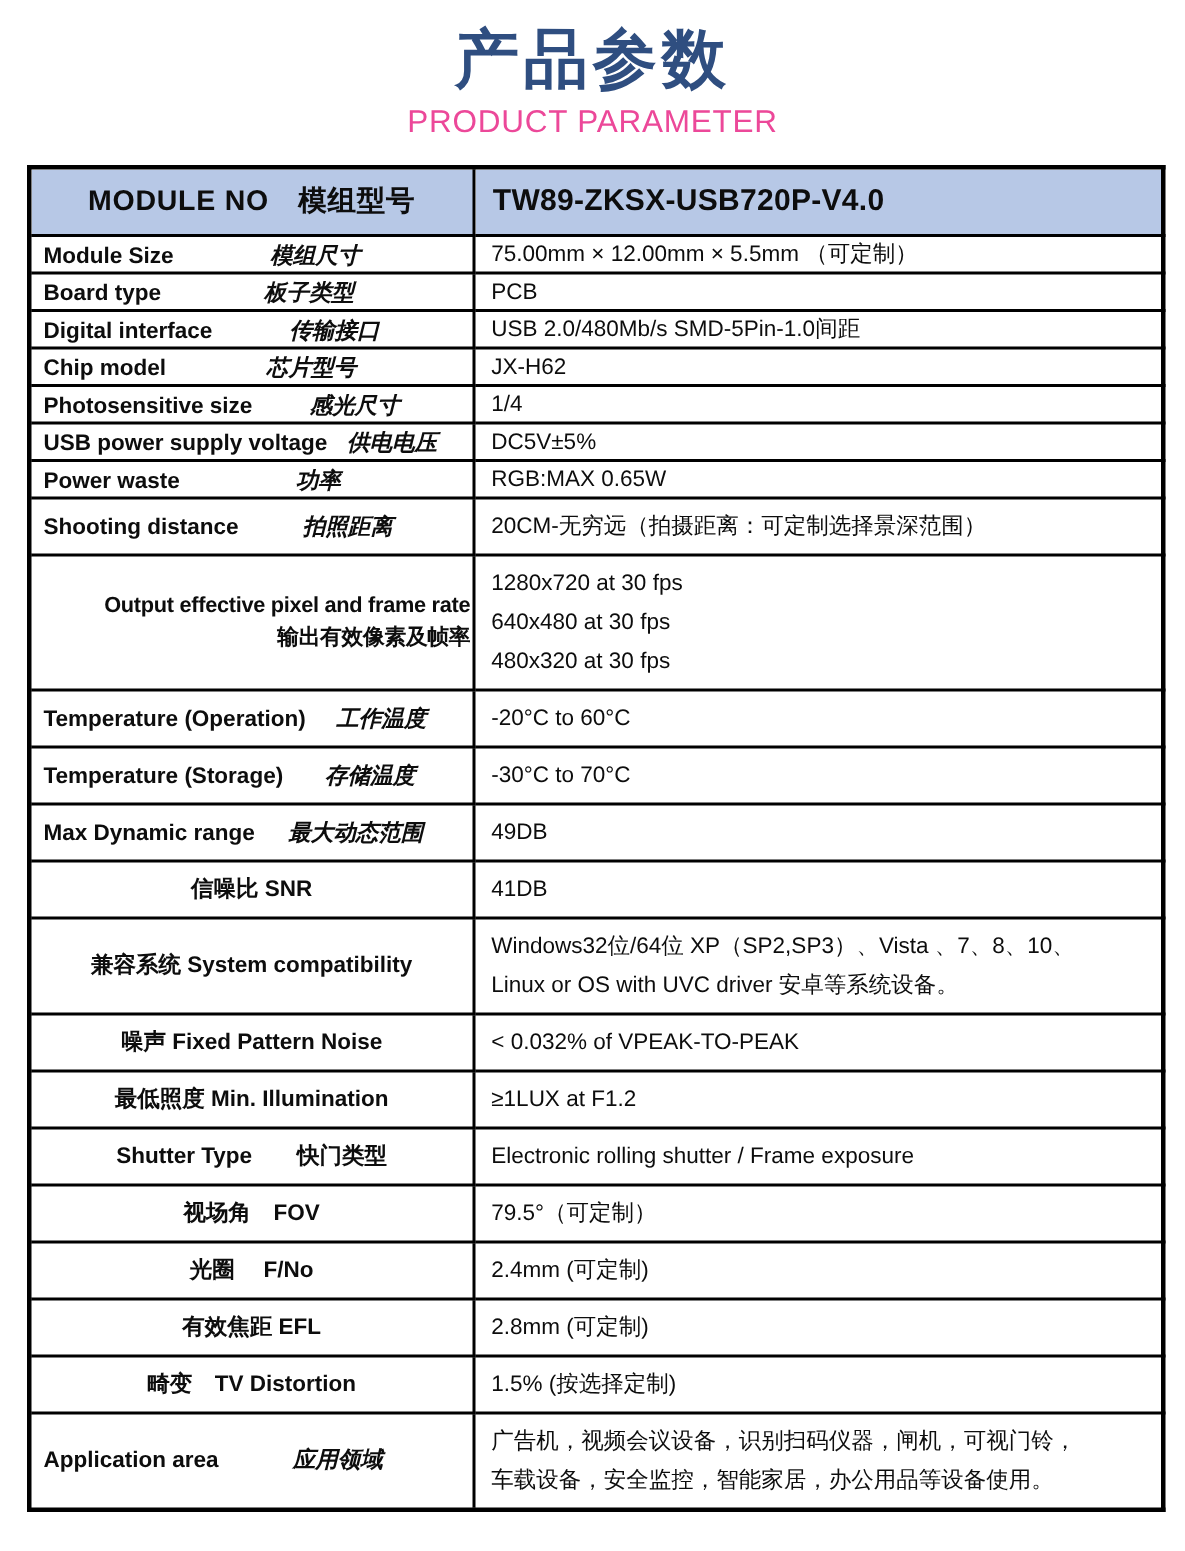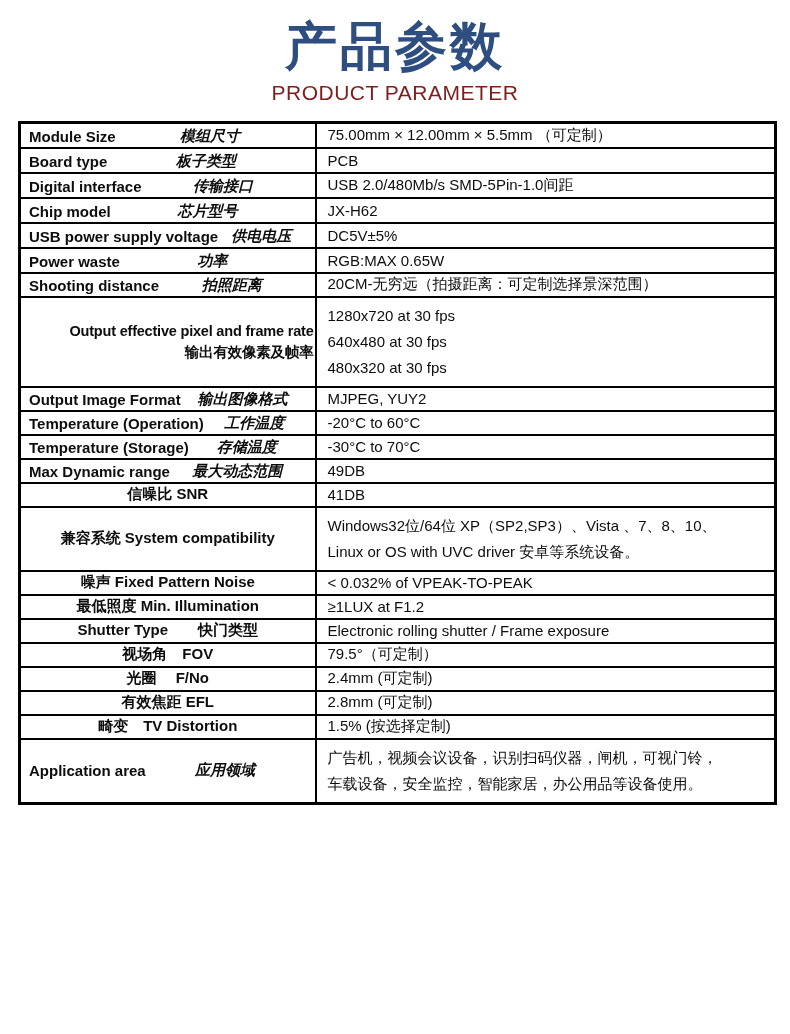--- a/index.html
+++ b/index.html
@@ -3,44 +3,44 @@
 <meta charset="utf-8">
 <style>
   html,body{margin:0;padding:0;background:#ffffff;}
   body{
     width:790px;height:1034px;overflow:hidden;
     font-family:"Liberation Sans","DejaVu Sans",sans-serif;
     color:#0d0d0d;
   }
   .title-block{text-align:center;padding-top:14px;}
   .title-zh{
-    font-size:52px;font-weight:700;letter-spacing:3px;
+    font-size:43px;font-weight:700;letter-spacing:3px;
     color:#2f4e80;line-height:1.25;
   }
   .title-en{
     font-size:21px;font-weight:500;letter-spacing:.5px;
-    color:#7f1d1d;margin-top:1px;line-height:1.2;
+    color:#ec4899;margin-top:1px;line-height:1.2;
   }
   table.params{
     border-collapse:collapse;table-layout:fixed;
     width:756px;margin:16px 0 0 18px;
     border:3px solid #000;
   }
   col.c-label{width:296px;}
   col.c-value{width:460px;}
   td{border:2px solid #000;vertical-align:middle;overflow:hidden;}
   tr.hdr td{background:#b7c8e6;height:41px;}
   .hdr-label{
     text-align:center;font-weight:700;font-size:19px;letter-spacing:.5px;
   }
   .hdr-value{
     font-weight:700;font-size:20px;padding-left:12px;letter-spacing:.2px;
   }
   tr.r-compact{height:25px;}
-  tr.r-normal{height:24px;}
+  tr.r-normal{height:38px;}
   tr.r-auto td{padding-top:5px;padding-bottom:5px;}
   td.label-cell{font-weight:700;font-size:15px;padding:2px 4px 0 8px;}
   td.label-cell .split-wrap{display:flex;align-items:center;width:100%;}
   .lab-en{white-space:nowrap;}
   .lab-zh{flex:1;text-align:center;white-space:nowrap;padding-right:6px;font-style:italic;}
   td.label-cell.center{text-align:center;padding:0 2px;}
   .lab-center{white-space:nowrap;}
   td.label-cell.stack{text-align:right;padding:0 1px;}
   .stack-line{font-size:14.5px;line-height:21px;white-space:nowrap;letter-spacing:-0.2px;}
   td.value-cell{font-size:15px;font-weight:500;padding-left:11px;padding-right:10px;}
@@ -54,20 +54,24 @@
   <div class="title-zh">产品参数</div>
   <div class="title-en">PRODUCT PARAMETER</div>
 </div>
 
 <table class="params">
   <colgroup>
       <col class="c-label">
       <col class="c-value">
     </colgroup>
   <tbody id="param-body">
+    <tr class="hdr">
+      <td class="hdr-label">MODULE NO　模组型号</td>
+      <td class="hdr-value">TW89-ZKSX-USB720P-V4.0</td>
+    </tr>
   <tr class="r-compact">
         <td class="label-cell split">
           <div class="split-wrap">
             <span class="lab-en">Module Size</span>
             <span class="lab-zh">模组尺寸</span>
           </div>
         </td>
         <td class="value-cell single">
           <div class="value-line">75.00mm × 12.00mm × 5.5mm （可定制）</div>
         </td>
@@ -96,20 +100,31 @@
       </tr>
       <tr class="r-compact">
         <td class="label-cell split">
           <div class="split-wrap">
             <span class="lab-en">Chip model</span>
             <span class="lab-zh">芯片型号</span>
           </div>
         </td>
         <td class="value-cell single">
           <div class="value-line">JX-H62</div>
+        </td>
+      </tr>
+      <tr class="r-compact">
+        <td class="label-cell split">
+          <div class="split-wrap">
+            <span class="lab-en">Photosensitive size</span>
+            <span class="lab-zh">感光尺寸</span>
+          </div>
+        </td>
+        <td class="value-cell single">
+          <div class="value-line">1/4</div>
         </td>
       </tr>
       <tr class="r-compact">
         <td class="label-cell split">
           <div class="split-wrap">
             <span class="lab-en">USB power supply voltage</span>
             <span class="lab-zh">供电电压</span>
           </div>
         </td>
         <td class="value-cell single">
@@ -140,31 +155,20 @@
       </tr>
       <tr class="r-auto">
         <td class="label-cell stack">
           <div class="stack-line">Output effective pixel and frame rate</div>
           <div class="stack-line">输出有效像素及帧率</div>
         </td>
         <td class="value-cell">
           <div class="value-line">1280x720 at 30 fps</div>
           <div class="value-line">640x480 at 30 fps</div>
           <div class="value-line">480x320 at 30 fps</div>
-        </td>
-      </tr>
-      <tr class="r-normal">
-        <td class="label-cell split">
-          <div class="split-wrap">
-            <span class="lab-en">Output Image Format</span>
-            <span class="lab-zh">输出图像格式</span>
-          </div>
-        </td>
-        <td class="value-cell single">
-          <div class="value-line">MJPEG, YUY2</div>
         </td>
       </tr>
       <tr class="r-normal">
         <td class="label-cell split">
           <div class="split-wrap">
             <span class="lab-en">Temperature (Operation)</span>
             <span class="lab-zh">工作温度</span>
           </div>
         </td>
         <td class="value-cell single">

